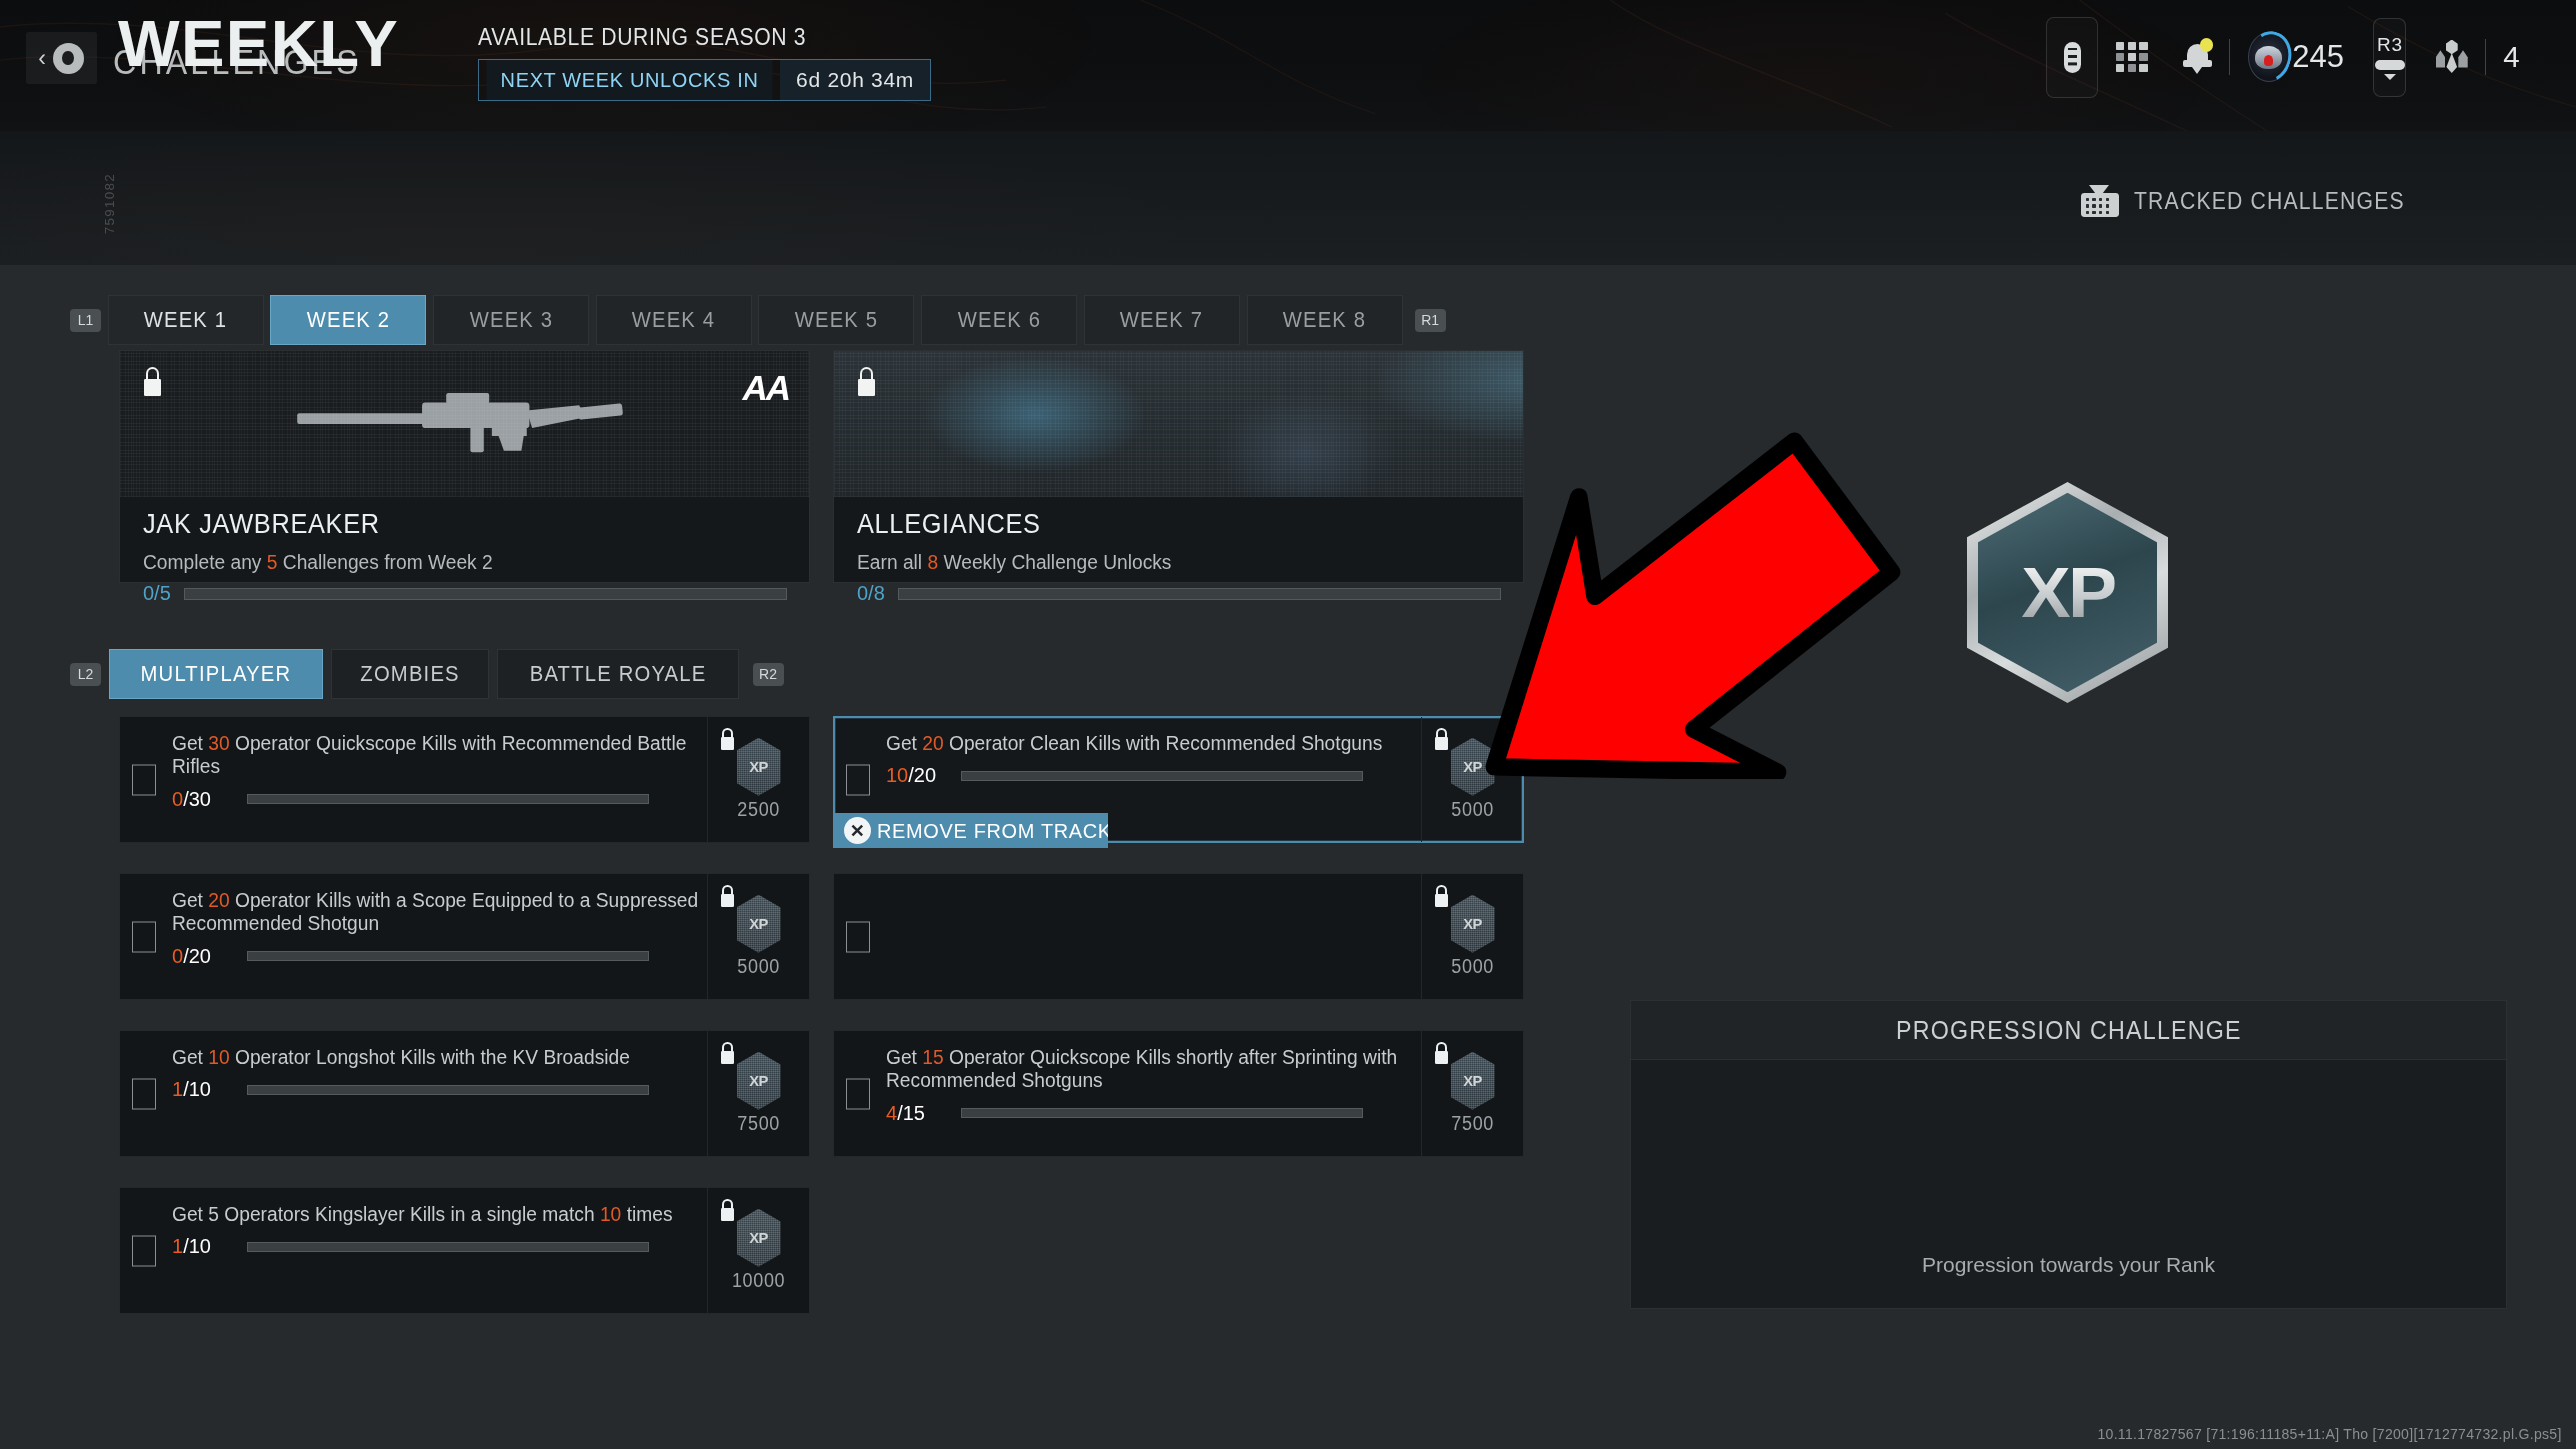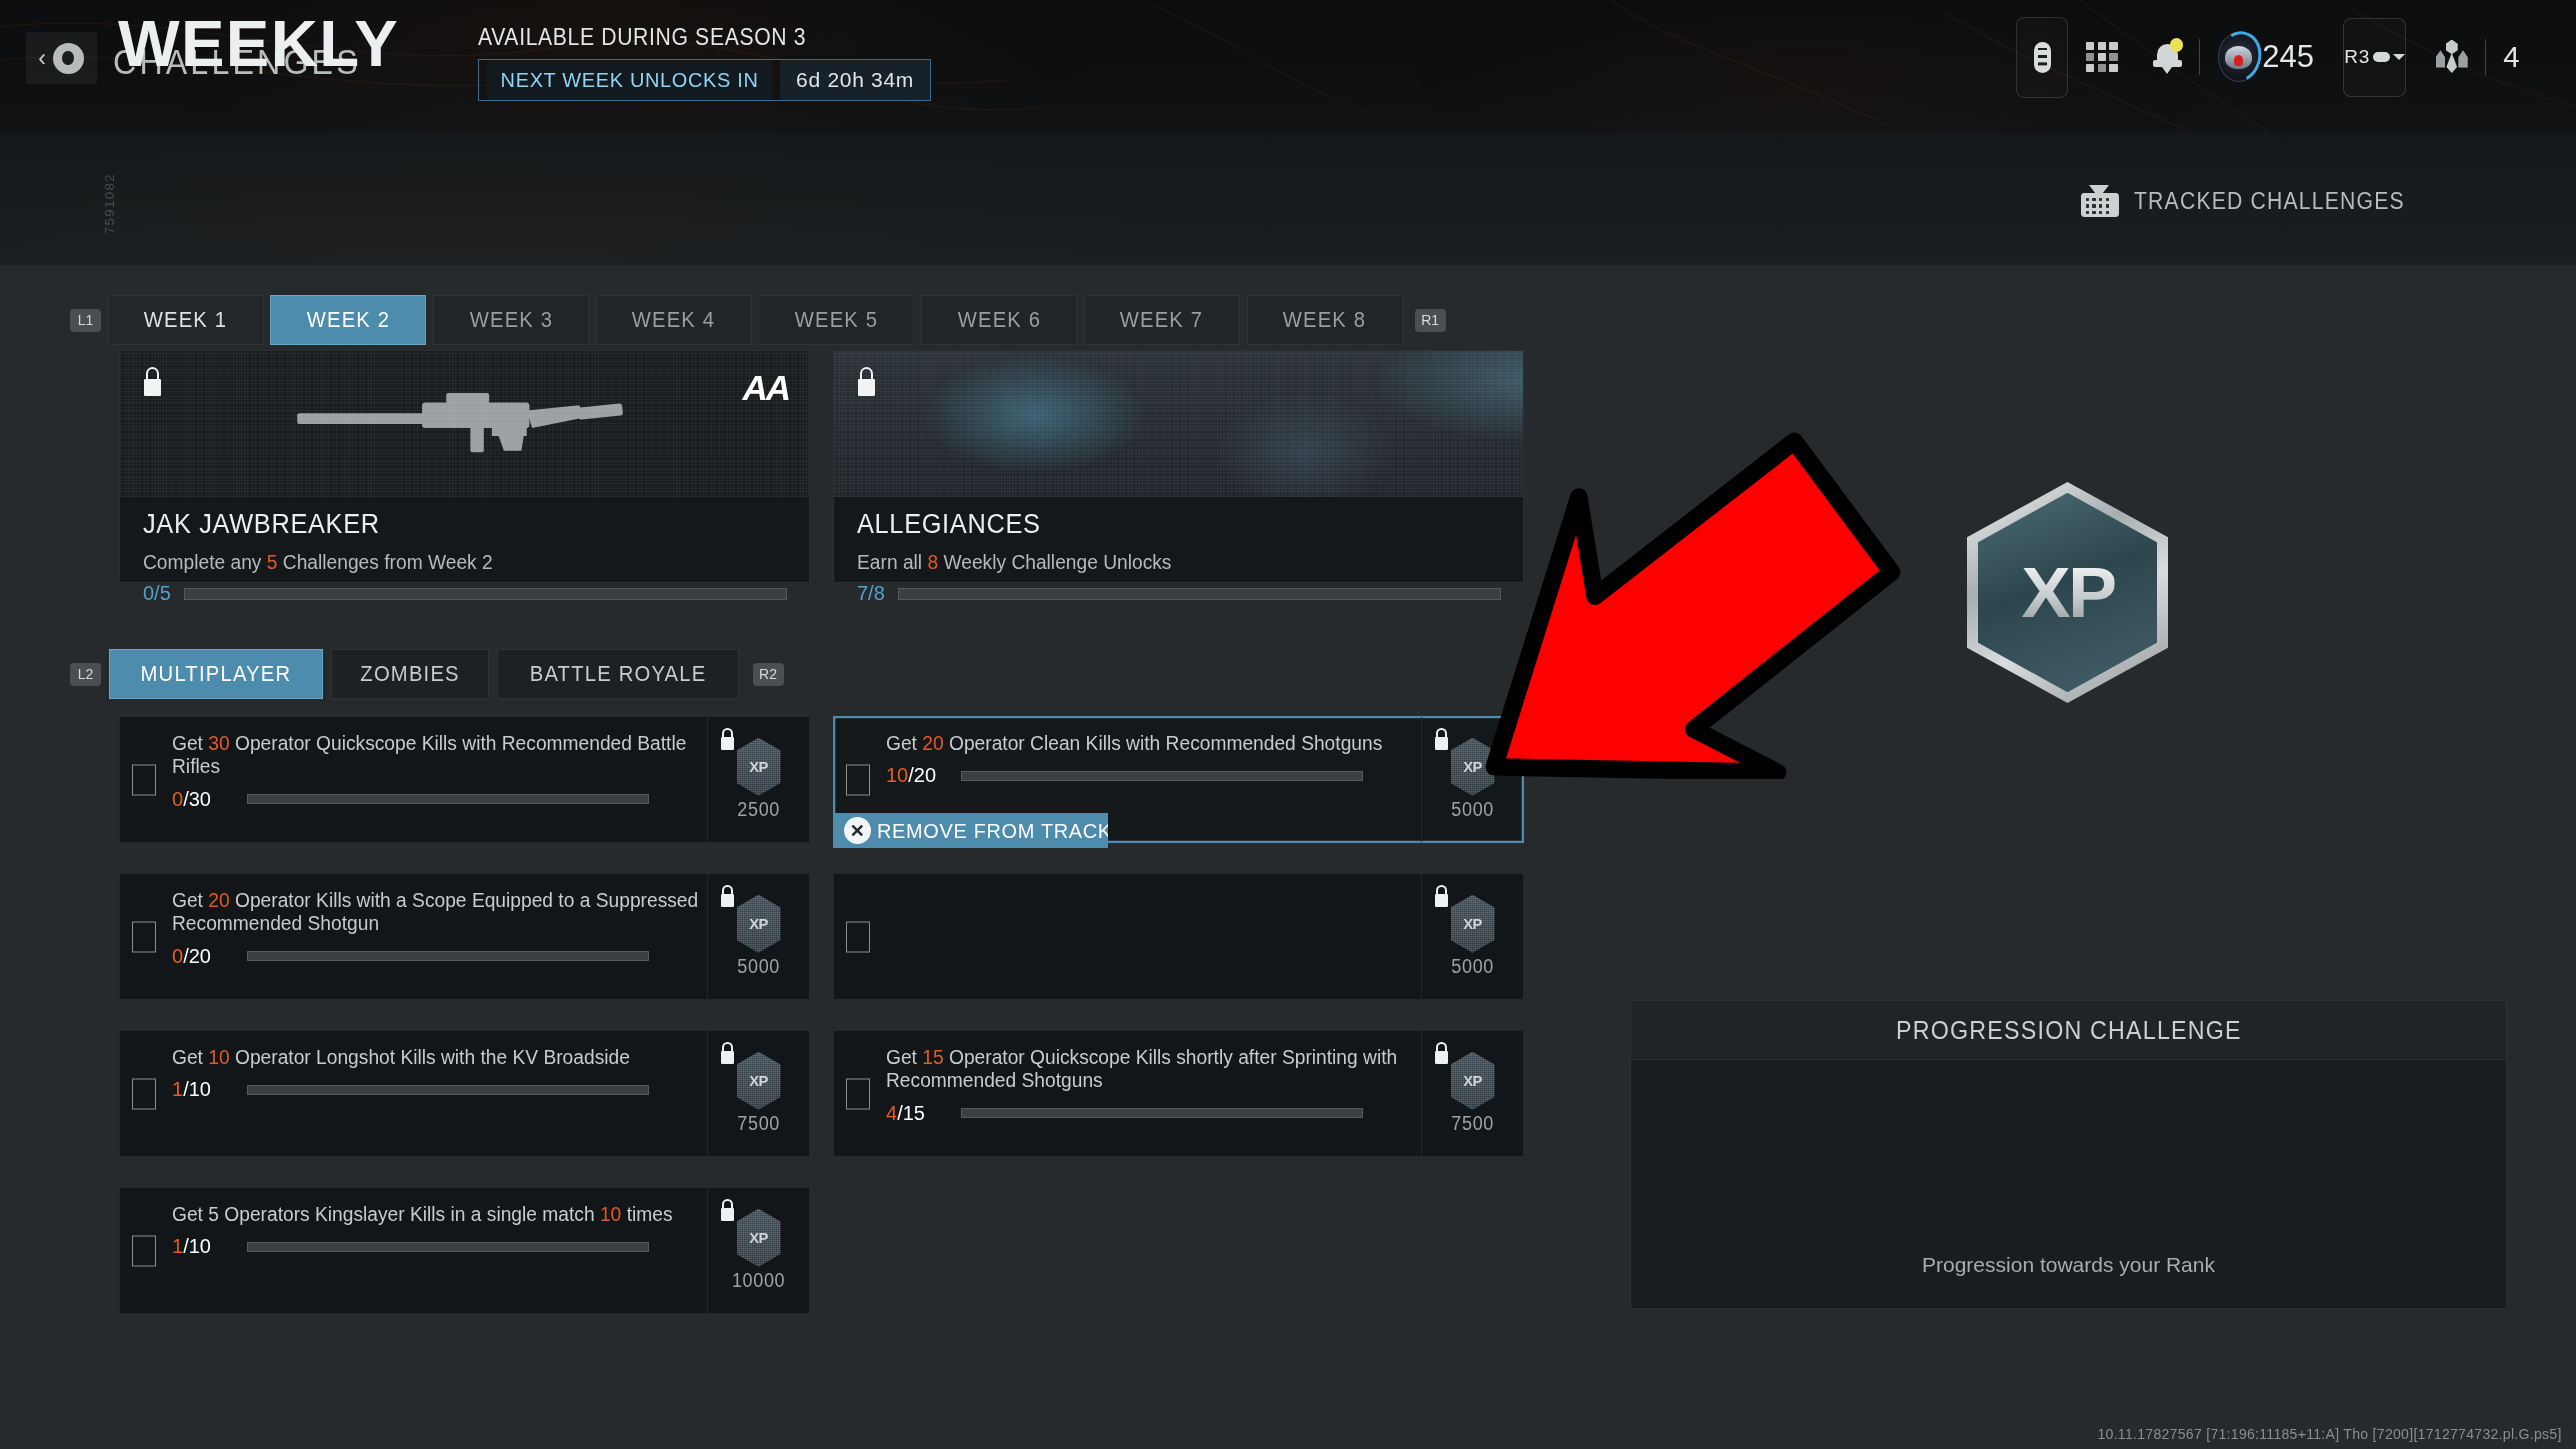--- a/index.html
+++ b/index.html
@@ -61,22 +61,22 @@
   .bell .skirt { position:absolute; left:0px; top:19px; width:29.5px; height:6.7px; border-radius:2px; background:#d3d6d7; }
   .bell .clap { position:absolute; left:9.4px; top:25.5px; width:0; height:0; border-left:5.4px solid transparent; border-right:5.4px solid transparent; border-top:7.4px solid #d3d6d7; }
   .bell .dot { position:absolute; right:-1.3px; top:-2.7px; width:13.4px; height:13.4px; border-radius:50%; background:#e9e352; }
   .emblem { width:42px; height:50px; border-radius:50%/50%; position:relative;
       background:radial-gradient(circle at 50% 45%, #2b3344 0%, #10131a 70%);
       border:1.3px solid #3a4250; display:flex; align-items:center; justify-content:center; }
   .emblem .bear { width:27px; height:23px; border-radius:50% 50% 45% 45%; background:linear-gradient(180deg,#cfd6de,#6d7785); position:relative; }
   .emblem .bear::after { content:""; position:absolute; left:8.7px; top:9.4px; width:9.4px; height:10.7px; border-radius:50% 50% 40% 40%; background:#d81f1f; }
   .emblem .arc { position:absolute; inset:-2px; border-radius:50%; border:3.4px solid transparent; border-top-color:#3fa9e6; border-right-color:#3fa9e6; transform:rotate(18deg); }
   .lvlnum { font-size:31px; color:#e4e7e8; margin-left:2.7px; letter-spacing:0px; }
-  .r3pill { width:63px; height:79px; border:0.7px solid rgba(255,255,255,.14); border-radius:8px;
-      display:flex; flex-direction:row; align-items:center; justify-content:center; gap:3.4px; background:rgba(255,255,255,.02); }
+  .r3pill { width:33px; height:79px; border:0.7px solid rgba(255,255,255,.14); border-radius:8px;
+      display:flex; flex-direction:column; align-items:center; justify-content:center; gap:3.4px; background:rgba(255,255,255,.02); }
   .r3pill .lbl { font-size:19px; color:#e2e5e6; letter-spacing:0.7px; }
   .r3pill .bar { width:29.5px; height:10.7px; border-radius:5.4px; background:#d6d9da; }
   .r3pill .tri { width:0;height:0;border-left:6px solid transparent;border-right:6px solid transparent;border-top:6.7px solid #d6d9da; }
   .squad { width:32px; height:35px; position:relative; }
   .squad .mid { position:absolute; left:10px; top:0; width:12px; height:14.8px; background:#c9cccd; clip-path:polygon(50% 0,100% 28%,100% 72%,50% 100%,0 72%,0 28%); }
   .squad .tail { position:absolute; left:10.7px; top:13.4px; width:10.7px; height:20px; background:#c9cccd; clip-path:polygon(50% 0,100% 70%,50% 100%,0 70%); }
   .squad .l { position:absolute; left:0px; top:10.7px; width:9.4px; height:17.4px; background:#9ca0a2; clip-path:polygon(50% 0,100% 40%,100% 100%,0 100%,0 40%); }
   .squad .r { position:absolute; right:0px; top:10.7px; width:9.4px; height:17.4px; background:#9ca0a2; clip-path:polygon(50% 0,100% 40%,100% 100%,0 100%,0 40%); }
   .countnum { font-size:29.5px; color:#e4e7e8; }
 
@@ -407,21 +407,21 @@
     <div class="allyart"></div>
     <div class="scan"></div>
     <div class="lock">
         <i class="shackle"></i>
         <i class="body"></i>
       </div>
   </div>
   <div class="name stretch">ALLEGIANCES</div>
   <div class="desc stretch"><span>Earn all </span><b>8</b><span> Weekly Challenge Unlocks</span></div>
   <div class="pbrow">
-    <span class="pbfrac stretch">7/8</span>
+    <span class="pbfrac stretch">0/8</span>
     <span class="pbtrack"><span class="pbfill" style="width:0%"></span></span>
   </div>
 </div>
 
 <div id="modetabs">
   <div class="padkey">L2</div>
   <div class="mtab on stretch">
       <span>MULTIPLAYER</span>
     </div>
   <div class="mtab stretch">

